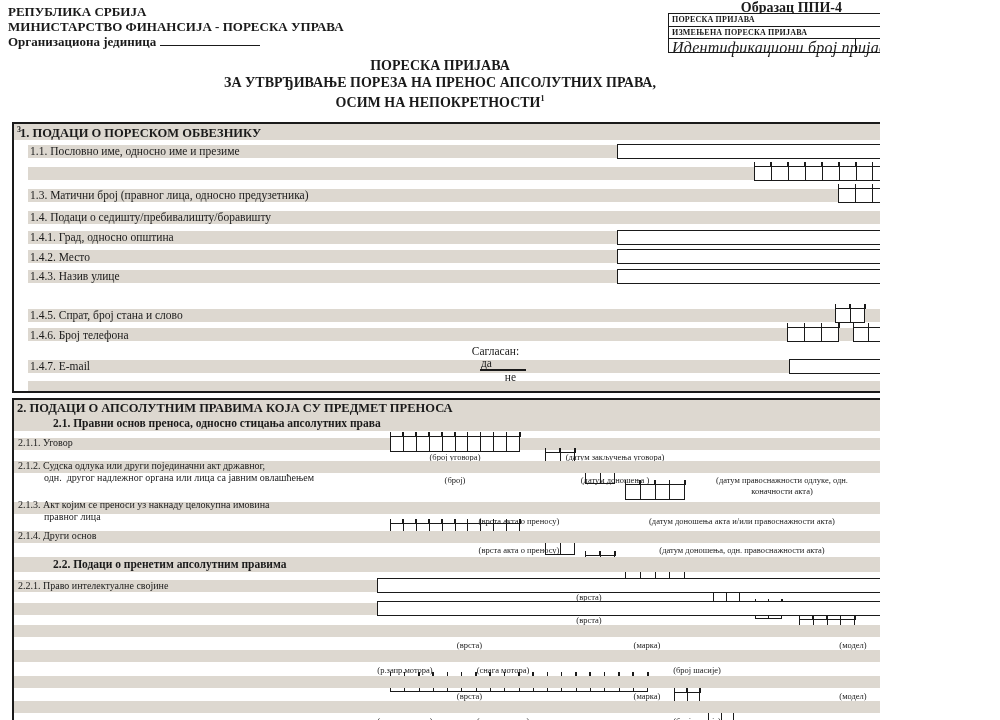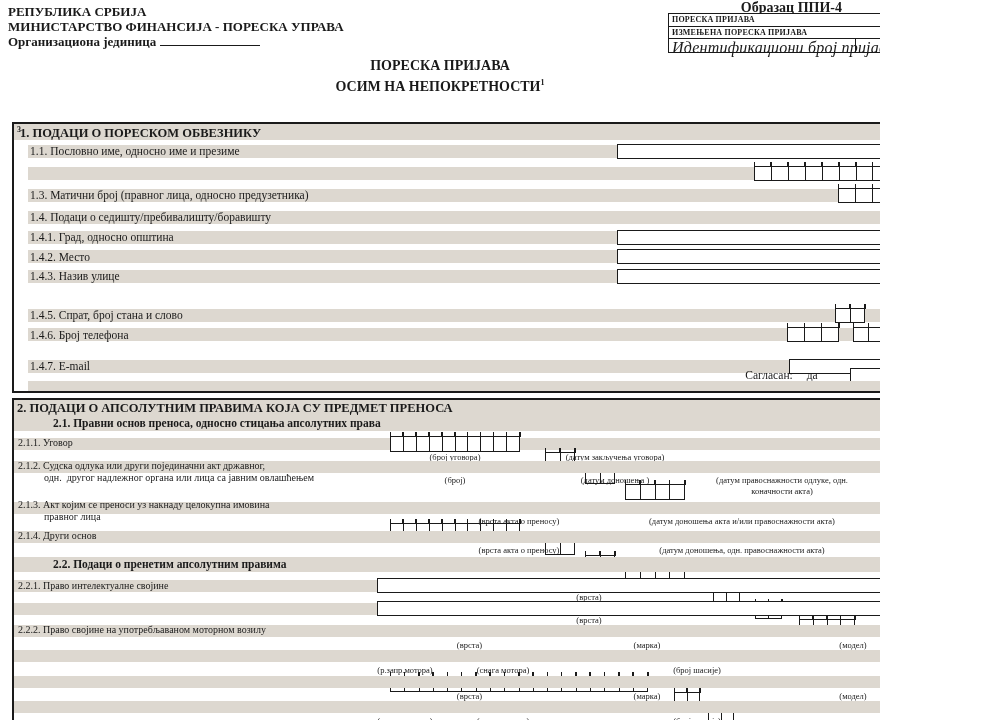--- a/index.html
+++ b/index.html
@@ -29,21 +29,21 @@
   .sec{left:12px;width:978px;border:2px solid var(--ink);background:#fff;}
   .sec1{top:122px;height:271px;}
   .sec2{top:398px;height:326px;}
   .sechead{position:absolute;left:0;right:0;top:0;height:16px;background:var(--strip);}
   .sechead span{position:absolute;left:3px;top:1px;font-weight:bold;font-size:12.5px;white-space:nowrap;}
   
   .s1row{position:absolute;left:0;right:0;height:20px;display:flex;align-items:center;padding:0 13px 0 16px;}
   .s1strip{position:absolute;left:14px;right:12px;top:3.5px;bottom:3.5px;background:var(--strip);}
   .s1row .lbl{position:relative;font-size:11.5px;white-space:nowrap;}
   .s1row .boxes{position:relative;margin-left:auto;display:flex;align-items:center;}
-  .consentrow{justify-content:flex-end;}
+  .consentrow{justify-content:flex-end;flex-direction:column;}
   .consentrow .clabel{font-size:11.5px;margin-right:14px;}
   .consentrow .cyes{font-size:11.5px;margin-right:32px;}
   .consentrow .cno{font-size:11.5px;margin:0 6px 0 22px;}
   
   .ibox{height:15px;background:#fff;border:1.6px solid var(--ink);}
   .comb{position:relative;display:flex;height:15px;background:#fff;border:1.5px solid var(--ink);}
   .sec2 .comb{height:16px;}
   .comb i{flex:1;position:relative;display:block;}
   .comb i + i{border-left:1.5px solid var(--ink);}
   .comb i + i::before{content:"";position:absolute;left:-1.5px;top:-5px;width:1.5px;height:5px;background:var(--ink);}
@@ -80,20 +80,21 @@
     </div>
     <div class="r r3">
       <span class="lblcell idlbl">Идентификациони број пријаве</span>
       <span class="idval"></span>
     </div>
   </div>
   <div class="abs declsup">2</div>
 
   <div class="abs title">
     <div>ПОРЕСКА ПРИЈАВА</div>
+    <div>ЗА УТВРЂИВАЊЕ ПОРЕЗА НА ПРЕНОС АПСОЛУТНИХ ПРАВА,</div>
     <div><span>ОСИМ НА НЕПОКРЕТНОСТИ</span><sup>1</sup></div>
   </div>
 
   <div class="abs sec sec1">
     <div class="sechead">
       <span><span>1. ПОДАЦИ О ПОРЕСКОМ ОБВЕЗНИКУ</span><sup>3</sup></span>
     </div>
 
     <div class="s1row" style="top:17px">
       <div class="s1strip"></div>
@@ -367,21 +368,20 @@
 
     <div class="band" style="top:180px"></div>
     <span class="s2lbl" style="left:4px;top:180px">2.2.1. Право интелектуалне својине</span>
     <div class="abs ibox" style="left:363px;top:178px;width:599px"></div>
     <div class="cap" style="left:475px;top:193px;width:200px">(врста)</div>
     <div class="band" style="top:203px"></div>
     <div class="abs ibox" style="left:363px;top:201px;width:599px"></div>
     <div class="cap" style="left:475px;top:216px;width:200px">(врста)</div>
 
     <div class="band" style="top:225px"></div>
-    <span class="s2lbl" style="left:4px;top:224px">2.2.2. Право својине на употребљаваном моторном возилу</span>
 
     <div class="cap" style="left:363px;top:241px;width:185px">(врста)</div>
     <div class="cap" style="left:561px;top:241px;width:144px">(марка)</div>
     <div class="cap" style="left:716px;top:241px;width:246px">(модел)</div>
 
     <div class="band" style="top:250px"></div>
 
     <div class="cap" style="left:341px;top:266px;width:100px">(р.запр.мотора)</div>
     <div class="cap" style="left:439px;top:266px;width:100px">(снага мотора)</div>
     <div class="cap" style="left:633px;top:266px;width:100px">(број шасије)</div>

